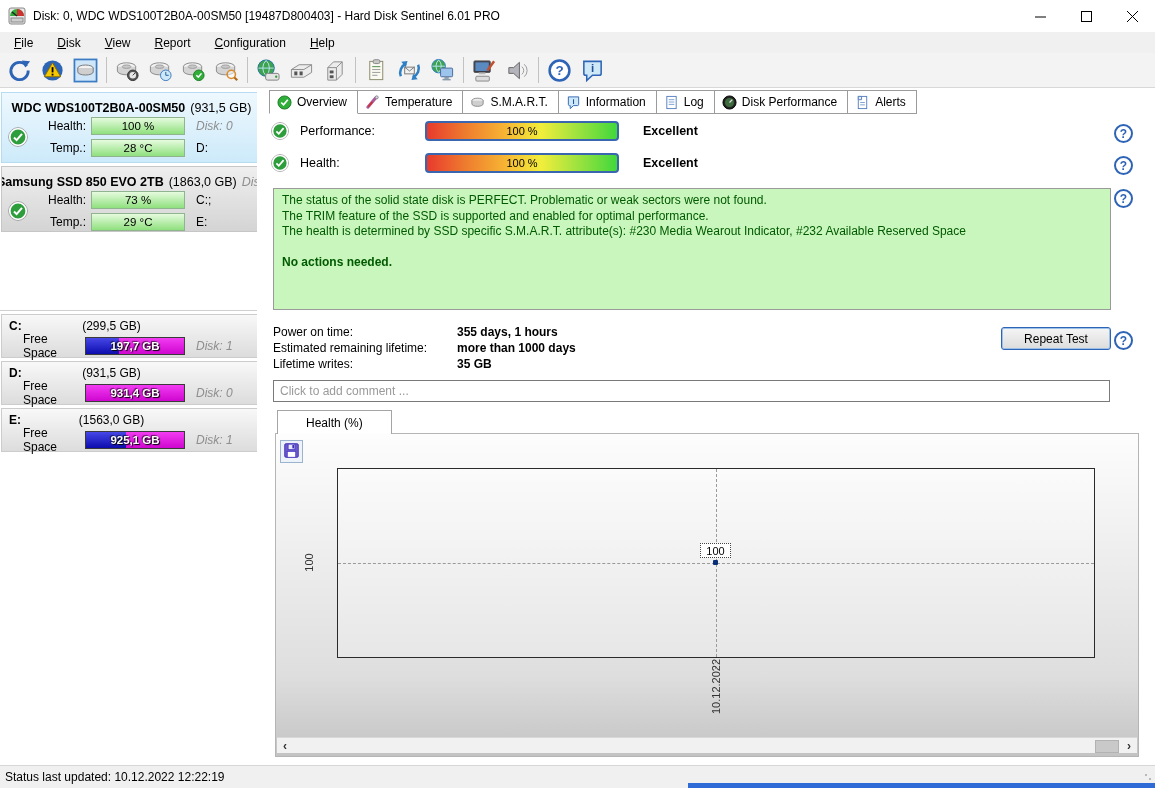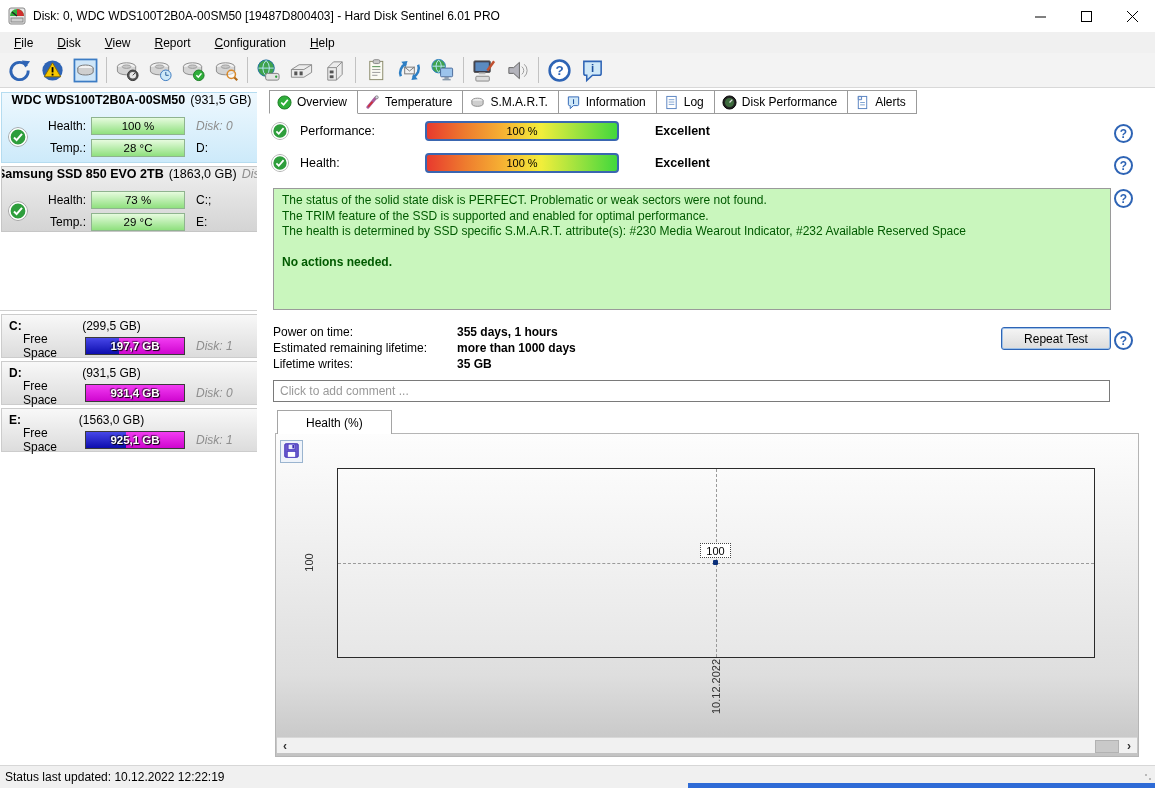--- a/index.html
+++ b/index.html
@@ -23,21 +23,21 @@
   .tbtn{width:31px;height:30px;border:none;background:transparent;padding:2px;margin:0 1px;
     display:flex;align-items:center;justify-content:center;}
   .tbtn svg{width:25px;height:25px;}
   .tsep{width:1px;height:26px;background:#c2c2c2;margin:0 4px;}
   
   .sidebar{position:absolute;left:0;top:89px;width:264px;height:676px;background:#fff;
     border-right:1px solid #a9a9a9;box-sizing:border-box;overflow:hidden;}
   .diskitem{position:absolute;left:1px;width:261px;border:1px solid #c6c6c6;box-sizing:border-box;}
   .diskitem.sel{background:linear-gradient(#eef8fe,#cdeafa);border-color:#b5dcf0;}
   .diskitem.unsel{background:linear-gradient(#efefef,#d4d4d4);}
-  .dtitle{height:22px;display:flex;align-items:flex-start;justify-content:center;white-space:nowrap;overflow:hidden;
+  .dtitle{height:22px;display:flex;align-items:flex-end;justify-content:center;white-space:nowrap;overflow:hidden;
     font-size:12.5px;padding:0 3px;}
   .dtitle b{margin-right:5px;}
   .dtitle .extra{margin-left:5px;}
   .drows{position:relative;}
   .okbadge{position:absolute;left:6px;top:50%;transform:translateY(-50%);width:20px;height:20px;}
   .drow{display:flex;align-items:center;height:22px;margin-left:32px;}
   .dlabel{width:52px;text-align:right;}
   .minibar{width:92px;height:16px;margin-left:5px;border:1px solid #8fb48f;
     background:linear-gradient(#e6fbde,#8fe07e);display:flex;align-items:center;justify-content:center;
     font-size:11.5px;}
@@ -65,21 +65,21 @@
   .tab.active{border-bottom:1px solid #fff;font-weight:normal;}
   .tab .ticon svg{width:15px;height:15px;display:block;}
   .srows{position:absolute;left:14px;top:27px;}
   .srow{display:flex;align-items:center;height:32px;gap:7px;}
   .srow .okicon{width:18px;height:18px;margin-right:4px;}
   .srow .okicon svg{width:18px;height:18px;}
   .slabel{width:118px;font-size:12.5px;}
   .gradebar{width:190px;height:16px;border:2px solid #3a66b0;border-radius:4px;
     background:linear-gradient(90deg,#e83a2e 0%,#ee7b2e 20%,#f6b233 40%,#f2ee3b 60%,#9ae23f 80%,#41d83c 100%);
     display:flex;align-items:center;justify-content:center;font-size:11px;}
-  .rating{margin-left:29px;font-weight:bold;font-size:12.5px;}
+  .rating{margin-left:17px;font-weight:bold;font-size:12.5px;}
   .helpdot{position:absolute;width:15px;height:15px;border:2.5px solid #2e64b5;border-radius:50%;
     color:#2e64b5;font-weight:bold;font-size:12px;display:flex;align-items:center;justify-content:center;background:#fff;}
   .helpdot::after{content:"?";}
   .hp1{left:857px;top:36px;} .hp2{left:857px;top:68px;} .hp3{left:857px;top:101px;} .hp4{left:857px;top:243px;}
   .greenbox{position:absolute;left:16px;top:100px;width:838px;height:122px;background:#c9f6bd;
     border:1px solid #9a9a9a;box-sizing:border-box;padding:4px 8px;color:#005a00;line-height:15.5px;}
   .greenbox .action{font-weight:bold;}
   .stats{position:absolute;left:16px;top:236px;}
   .statrow{display:flex;height:16px;align-items:center;}
   .statlabel{width:184px;}

